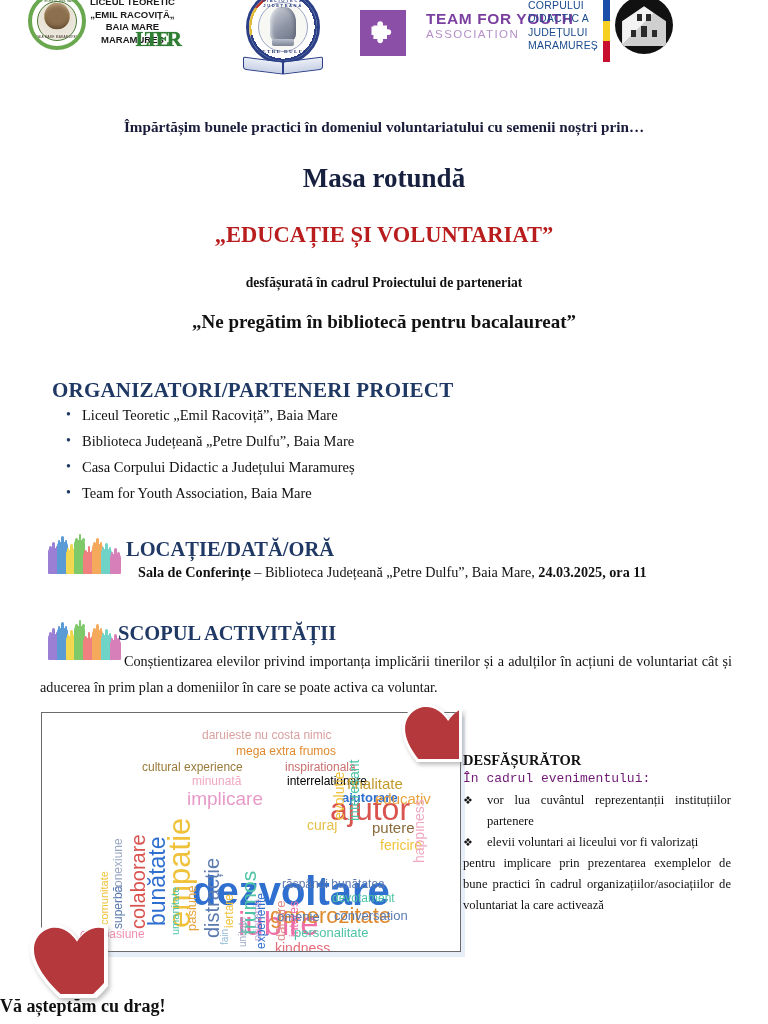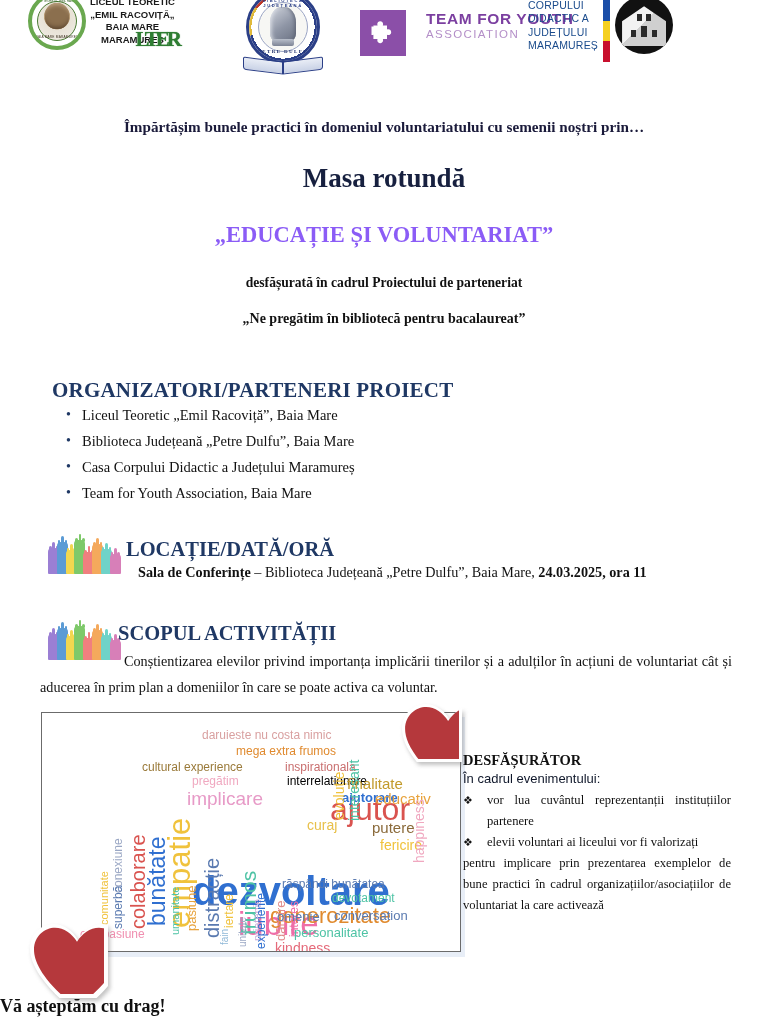--- a/index.html
+++ b/index.html
@@ -212,34 +212,34 @@
     text-align: center;
     font-family: "Liberation Serif", serif;
     font-weight: bold; font-size: 27px;
     color: #17203f;
   }
   .t-edu {
     position: absolute; left: 0; right: 0; top: 222px;
     text-align: center;
     font-family: "Liberation Serif", serif;
     font-weight: bold; font-size: 22.5px;
-    color: #8b5cf6;
+    color: #b91c1c;
   }
   .t-desf {
     position: absolute; left: 0; right: 0; top: 275px;
     text-align: center;
     font-family: "Liberation Serif", serif;
     font-weight: bold; font-size: 13.6px;
     color: #111;
   }
   .t-proj {
     position: absolute; left: 0; right: 0; top: 311px;
     text-align: center;
     font-family: "Liberation Serif", serif;
-    font-weight: bold; font-size: 14px;
+    font-weight: bold; font-size: 19px;
     color: #111;
   }
 
   
   .sec-org-head {
     position: absolute; left: 52px; top: 378px;
     font-family: "Liberation Serif", serif;
     font-weight: bold; font-size: 21px;
     color: #1f3864;
     letter-spacing: .2px;
@@ -351,22 +351,22 @@
   .heart-bot { left: 28px; top: 922px; width: 80px; height: 76px; }
 
   
   .desf-head {
     position: absolute; left: 463px; top: 752px;
     font-family: "Liberation Serif", serif;
     font-weight: bold; font-size: 14.5px; color: #111;
   }
   .desf-sub {
     position: absolute; left: 463px; top: 771px;
-    font-family: Liberation Sans, sans-serif;
-    font-size: 13px; color: #0f172a;
+    font-family: Liberation Mono, monospace;
+    font-size: 13px; color: #701a75;
   }
   .desf-item {
     position: absolute; left: 463px; width: 268px;
     font-family: "Liberation Serif", serif;
     font-size: 12.6px; line-height: 21px; color: #111;
     text-align: justify;
   }
   .desf-item .bul {
     position: absolute; left: 0; top: 0;
     font-size: 11px; color: #111;
@@ -558,21 +558,21 @@
         <span class="wc-word rot" style="left: 178px; top: 232px; font-size: 10px; color: rgb(143, 184, 216); font-weight: 400; transform: rotate(-90deg);">fain</span>
         <span class="wc-word rot" style="left: 210px; top: 228px; font-size: 11px; color: rgb(200, 168, 216); font-weight: 400; transform: rotate(-90deg);">prietenie</span>
         <span class="wc-word rot" style="left: 196px; top: 234px; font-size: 10px; color: rgb(154, 167, 196); font-weight: 400; transform: rotate(-90deg);">unitate</span>
         <span class="wc-word rot" style="left: 213px; top: 236px; font-size: 12px; color: rgb(47, 111, 208); font-weight: 400; transform: rotate(-90deg);">experiențe</span>
         <span class="wc-word rot" style="left: 232px; top: 228px; font-size: 13px; color: rgb(224, 138, 138); font-weight: 400; transform: rotate(-90deg);">dăruire</span>
         <span class="wc-word rot" style="left: 246px; top: 224px; font-size: 12px; color: rgb(239, 110, 168); font-weight: 400; transform: rotate(-90deg);">interes</span>
         <span class="wc-word" style="left: 160px; top: 16px; font-size: 12px; color: rgb(217, 160, 160); font-weight: 400;">daruieste nu costa nimic</span>
         <span class="wc-word" style="left: 194px; top: 32px; font-size: 12px; color: rgb(224, 138, 46); font-weight: 400;">mega extra frumos</span>
         <span class="wc-word" style="left: 100px; top: 48px; font-size: 12px; color: rgb(154, 122, 58); font-weight: 400;">cultural experience</span>
         <span class="wc-word" style="left: 243px; top: 48px; font-size: 12px; color: rgb(201, 111, 111); font-weight: 400;">inspirationala</span>
-        <span class="wc-word" style="left: 150px; top: 62px; font-size: 12px; color: rgb(240, 168, 192); font-weight: 400;">pregătim</span>
+        <span class="wc-word" style="left: 150px; top: 62px; font-size: 12px; color: rgb(240, 168, 192); font-weight: 400;">minunată</span>
         <span class="wc-word" style="left: 245px; top: 62px; font-size: 12px; color: #000000; font-weight: 400; text-align: right;">interrelationare</span>
         <span class="wc-word" style="left: 300px; top: 78px; font-size: 13px; color: rgb(47, 111, 208); font-weight: 700;">ajutorare</span>
         <span class="wc-word" style="left: 305px; top: 63px; font-size: 15px; color: rgb(194, 154, 42); font-weight: 400;">finalitate</span>
         <span class="wc-word" style="left: 333px; top: 78px; font-size: 15px; color: rgb(232, 163, 61); font-weight: 400;">educativ</span>
         <span class="wc-word rot" style="left: 290px; top: 107px; font-size: 14px; color: rgb(240, 194, 60); font-weight: 400; transform: rotate(-90deg);">evoluție</span>
         <span class="wc-word rot" style="left: 305px; top: 108px; font-size: 14px; color: rgb(78, 195, 165); font-weight: 400; transform: rotate(-90deg);">interesant</span>
         <span class="wc-word" style="left: 330px; top: 107px; font-size: 15px; color: rgb(138, 106, 58); font-weight: 400;">putere</span>
         <span class="wc-word" style="left: 338px; top: 125px; font-size: 14px; color: rgb(240, 194, 60); font-weight: 400;">fericire</span>
         <span class="wc-word" style="left: 265px; top: 105px; font-size: 14px; color: rgb(232, 192, 74); font-weight: 400;">curaj</span>
         <span class="wc-word rot" style="left: 370px; top: 150px; font-size: 14px; color: rgb(240, 168, 192); font-weight: 400; transform: rotate(-90deg);">happiness</span>

